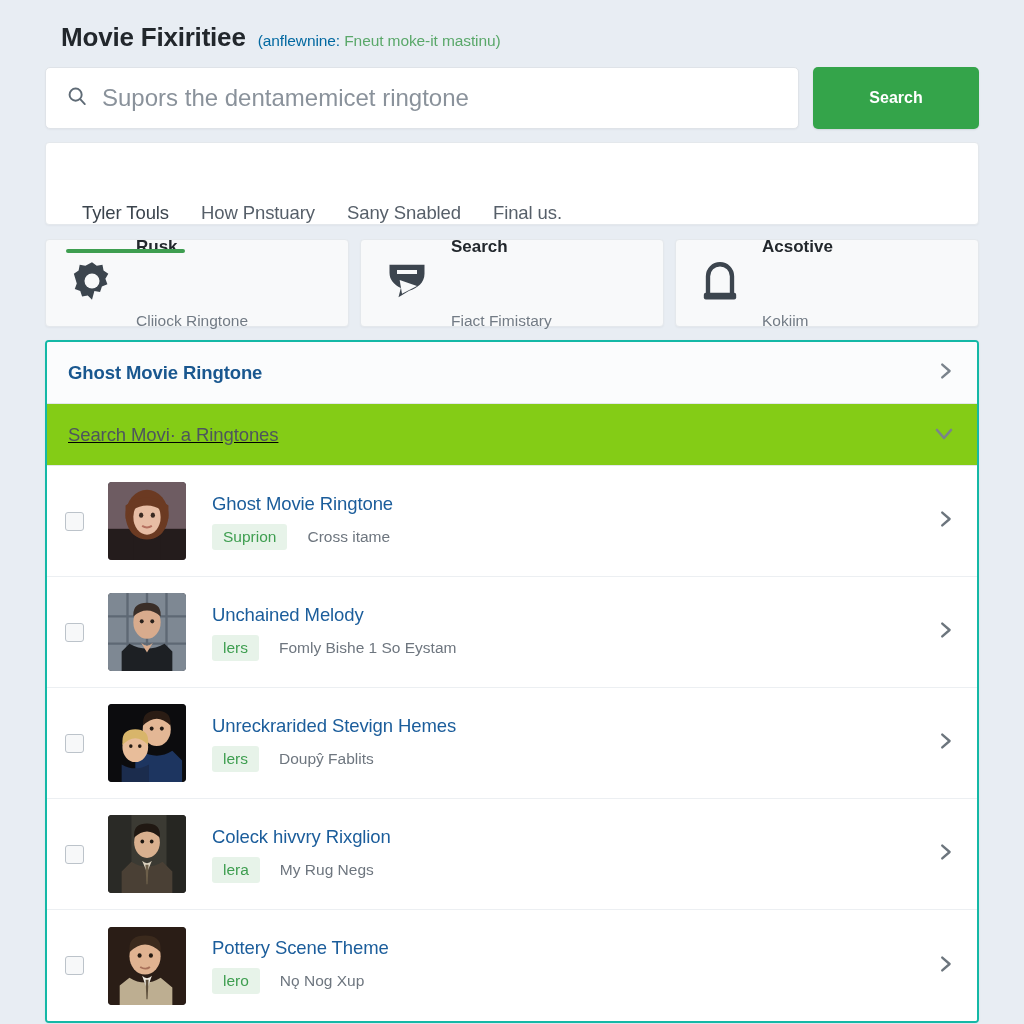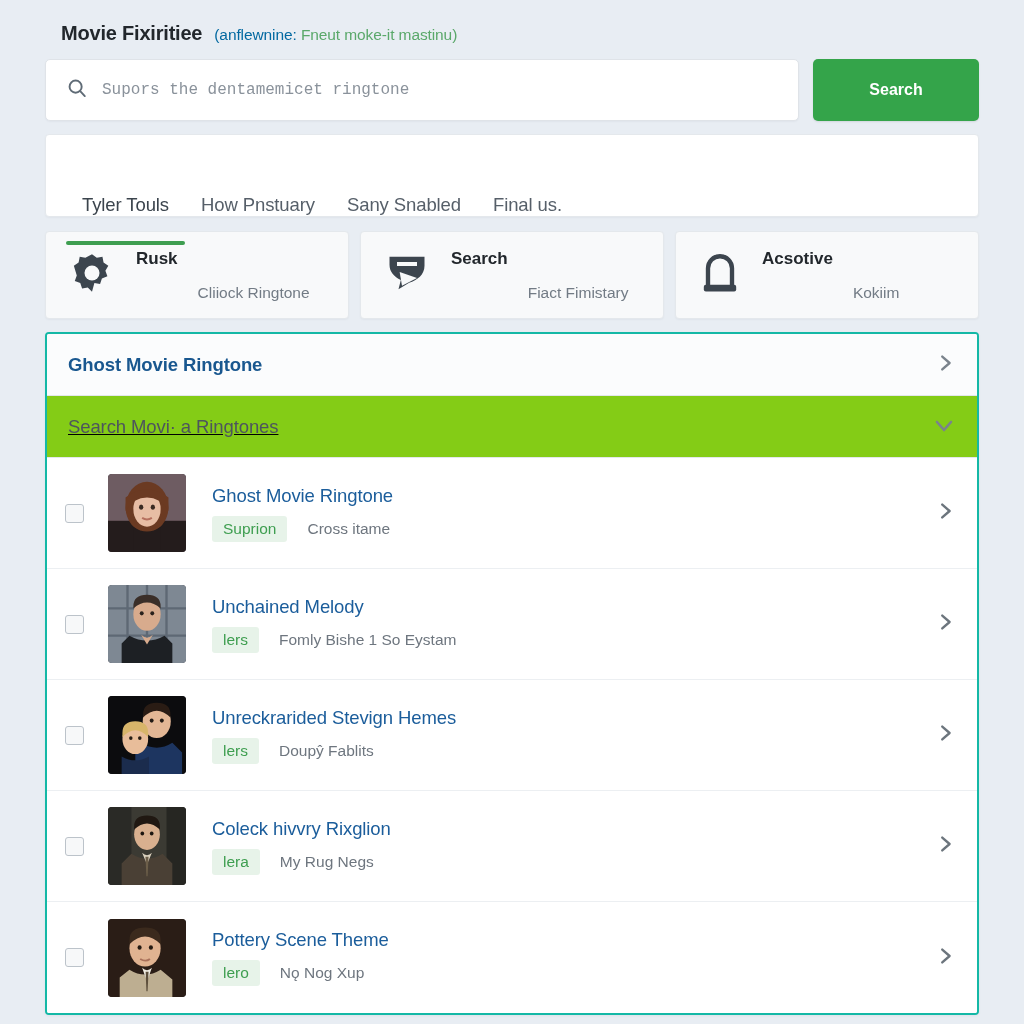--- a/index.html
+++ b/index.html
@@ -25,21 +25,21 @@
 
   
   .page-header {
     padding: 22px 16px 14px 16px;
     display: flex;
     align-items: baseline;
     gap: 12px;
     white-space: nowrap;
   }
   .page-title {
-    font-size: 20px;
+    font-size: 26px;
     font-weight: bold;
     color: #22272c;
     letter-spacing: -0.2px;
   }
   .page-subtitle {
     font-size: 15.5px;
     letter-spacing: -0.1px;
   }
   .sub-blue { color: #0369a1; }
   .sub-green { color: #5aa86a; }
@@ -61,22 +61,22 @@
     padding: 0 20px;
     gap: 14px;
     box-shadow: 0 1px 2px rgba(16,24,40,.04);
   }
   .search-icon { flex: 0 0 auto; display: block; color: #5f6b76; }
   .search-input {
     flex: 1;
     border: none;
     outline: none;
     background: transparent;
-    font-family: Liberation Mono, monospace;
-    font-size: 16px;
+    font-family: Liberation Sans, sans-serif;
+    font-size: 24px;
     color: #737373;
   }
   .search-input::placeholder { color: #8a929b; }
   .search-btn {
     width: 166px;
     border: none;
     border-radius: 5px;
     background: #34a44a;
     color: #ffffff;
     font-family: "Liberation Sans", sans-serif;
@@ -131,21 +131,21 @@
     border: 1px solid #e4e8ec;
     border-radius: 4px;
     height: 88px;
     display: flex;
     align-items: center;
     padding: 0 24px;
     gap: 22px;
     box-shadow: 0 1px 2px rgba(16,24,40,.04);
   }
   .feature-icon { flex: 0 0 auto; color: #3c454e; display: block; }
-  .feature-text { display: flex; gap: 20px; min-width: 0; justify-content: center; }
+  .feature-text { display: flex; flex-direction: column; gap: 20px; min-width: 0; justify-content: center; }
   .feature-title {
     font-size: 17px;
     font-weight: bold;
     color: #22272c;
     white-space: nowrap;
   }
   .feature-sub {
     font-size: 15.5px;
     color: #727b85;
     white-space: nowrap;

